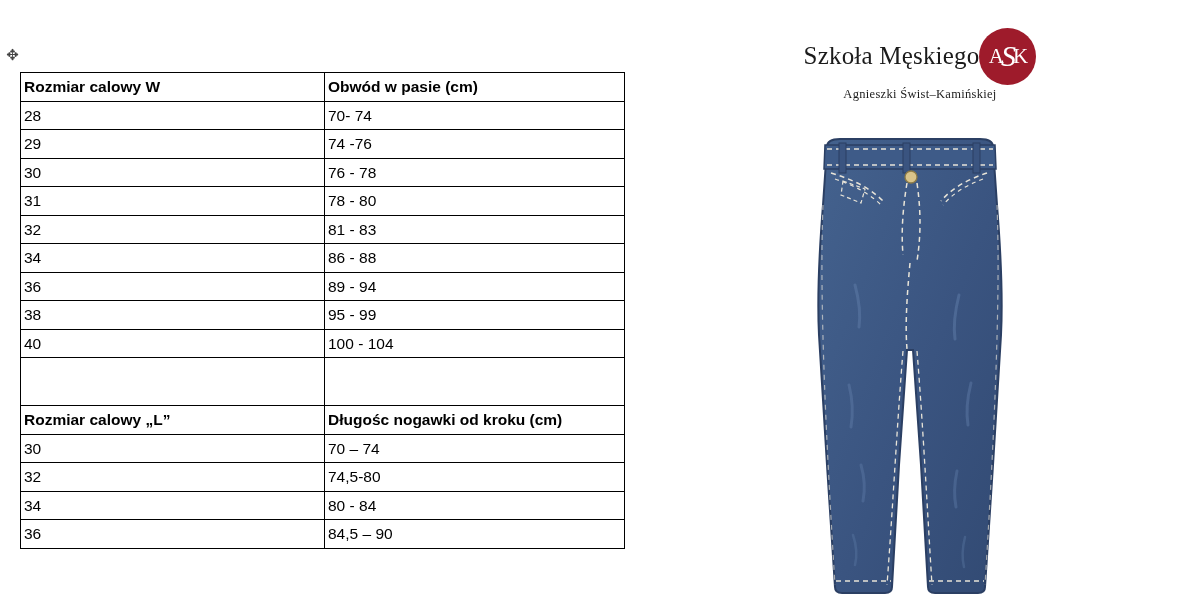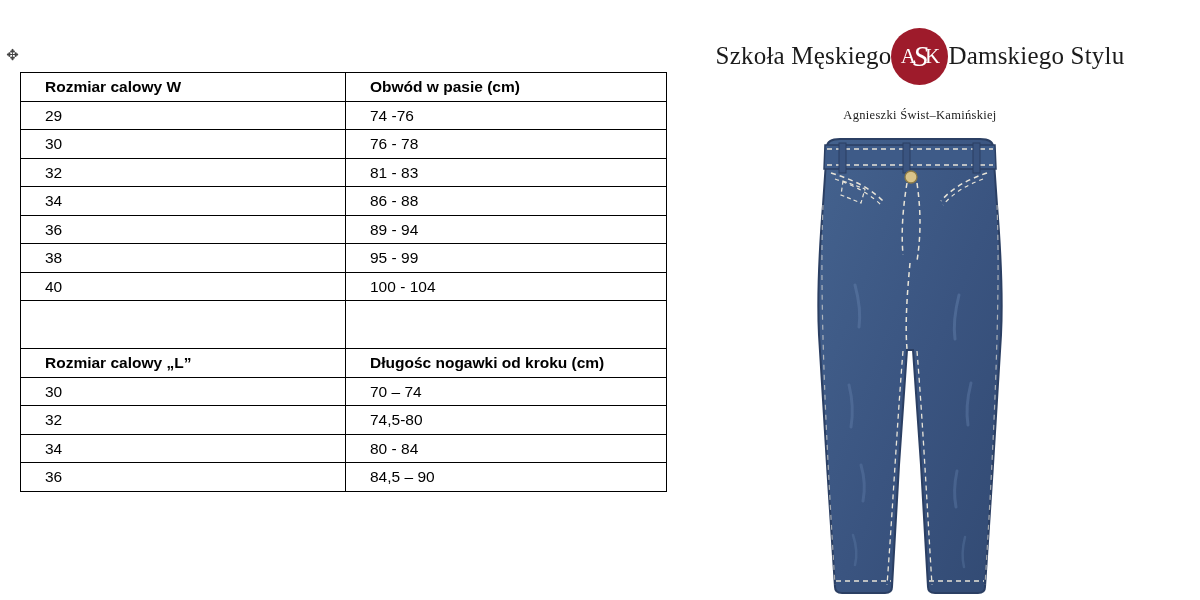--- a/index.html
+++ b/index.html
@@ -29,21 +29,21 @@
     width: 596px;
   }
   table.size-table {
     border-collapse: collapse;
     width: 100%;
     table-layout: fixed;
   }
   table.size-table td {
     border: 1px solid #000000;
     height: 27.5px;
-    padding: 0 0 0 24px;
+    padding: 0 0 0 3px;
     font-size: 15.5px;
     color: #000000;
     vertical-align: middle;
     line-height: 1.1;
     overflow: hidden;
     white-space: nowrap;
   }
   table.size-table td.col-a { width: 300px; }
   table.size-table td.col-b { width: 296px; }
   tr.header-row td {
@@ -106,21 +106,21 @@
   .brand-mark .mark-s {
     font-size: 30px;
     font-style: italic;
     margin: 0 -2px;
   }
   .brand-mark .mark-k { font-size: 21px; }
   .brand-sub {
     font-family: "Liberation Serif", serif;
     font-size: 12.5px;
     color: #1b1b1b;
-    margin-top: 22px;
+    margin-top: 1px;
     letter-spacing: 0.3px;
   }
 
   .jeans {
     position: absolute;
     left: 735px;
     top: 135px;
   }
 </style>
 </head>
@@ -132,26 +132,34 @@
 
   <div class="table-wrap">
     <table class="size-table">
       <tbody>
         <tr class="header-row">
           <td class="col-a">Rozmiar calowy W</td>
           <td class="col-b">Obwód w pasie (cm)</td>
         </tr>
 
         <tr>
+          <td class="col-a">28</td>
+          <td class="col-b">70- 74</td>
+        </tr>
+        <tr>
           <td class="col-a">29</td>
           <td class="col-b">74 -76</td>
         </tr>
         <tr>
           <td class="col-a">30</td>
           <td class="col-b">76 - 78</td>
+        </tr>
+        <tr>
+          <td class="col-a">31</td>
+          <td class="col-b">78 - 80</td>
         </tr>
         <tr>
           <td class="col-a">32</td>
           <td class="col-b">81 - 83</td>
         </tr>
         <tr>
           <td class="col-a">34</td>
           <td class="col-b">86 - 88</td>
         </tr>
         <tr>
@@ -198,21 +206,20 @@
   </div>
 
   <div class="brand">
     <div class="brand-row">
       <div class="brand-text">Szkoła Męskiego</div>
       <div class="brand-mark">
         <span class="mark-a">A</span>
           <span class="mark-s">S</span>
           <span class="mark-k">K</span>
       </div>
-      <div class="brand-text">Damskiego Stylu</div>
     </div>
     <div class="brand-sub">Agnieszki Świst–Kamińskiej</div>
   </div>
 
   <div class="jeans">
     <svg width="350" height="460" viewBox="0 0 350 460" xmlns="http://www.w3.org/2000/svg">
       <defs>
         <linearGradient id="denim" x1="0" y1="0" x2="1" y2="1">
           <stop offset="0%" stop-color="#44628e"></stop>
           <stop offset="55%" stop-color="#3a5480"></stop>

